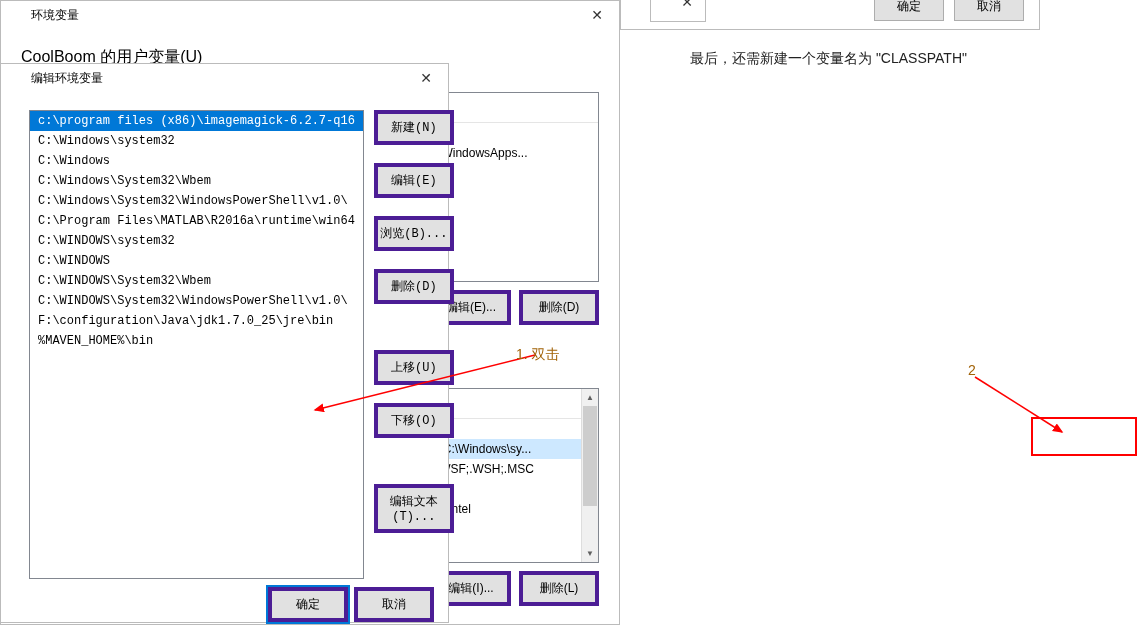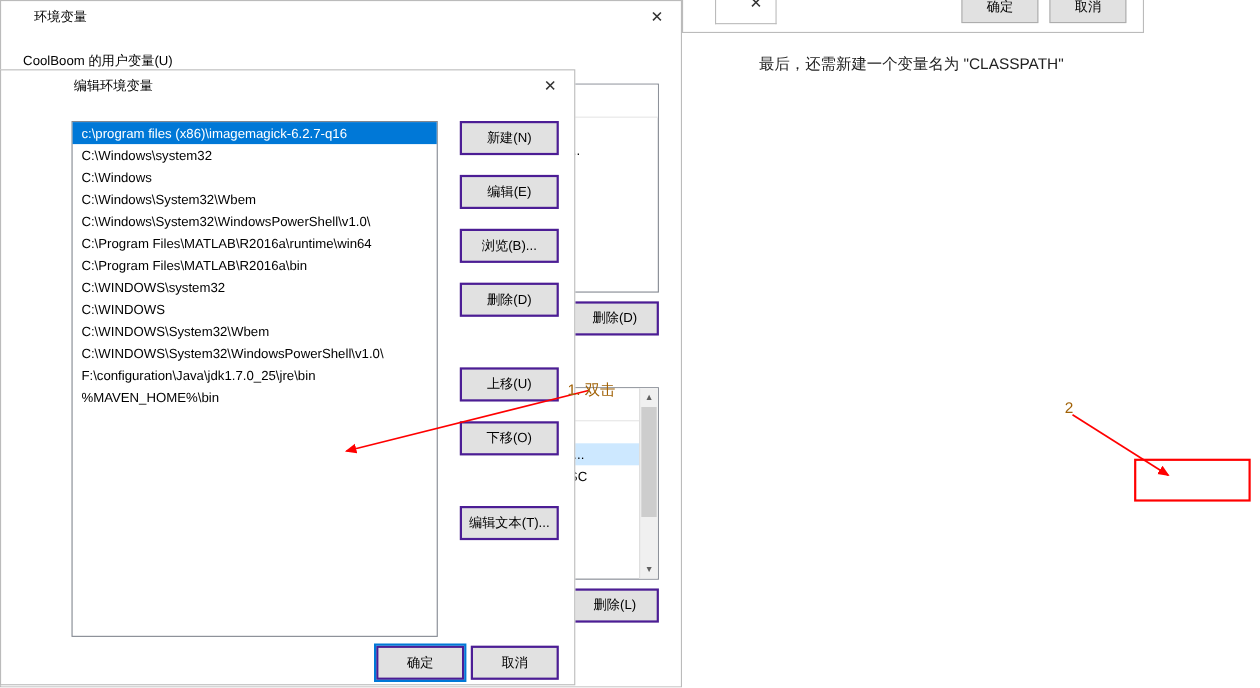--- a/index.html
+++ b/index.html
@@ -6,46 +6,46 @@
   body { font-family: "Microsoft YaHei", "Segoe UI", sans-serif; font-size: 12px; background: #fff; width: 1145px; height: 625px; position: relative; color: #000; }
   
   .window { position: absolute; background: #fff; border: 1px solid #bbb; }
   .titlebar { height: 28px; display: flex; align-items: center; padding: 0 8px; font-size: 12px; margin-left: 22px; }
   .titlebar .spacer { flex: 1; }
   .close-x { font-size: 14px; cursor: pointer; padding: 2px 8px; color: #333; font-family: Arial, sans-serif; }
   
   
   .win-left { left: 0; top: 0; width: 620px; height: 625px; }
   .win-left .body { padding: 18px 20px; }
-  .section-label { font-size: 12px; margin-bottom: 12px; display: block; }
+  .section-label { font-size: 16px; margin-bottom: 24px; display: block; }
   
   .grid { border: 1px solid #828790; background: #fff; }
   .grid .hdr { display: flex; background: #fff; border-bottom: 1px solid #e5e5e5; }
   .grid .hdr > div { padding: 6px 8px; font-size: 12px; }
   .grid .hdr > div:first-child { width: 168px; border-right: 0px solid #e5e5e5; }
   .grid .hdr > div:last-child { flex: 1; }
   .grid .gbody { }
   .grid .row { display: flex; }
   .grid .row > div { padding: 3px 8px; font-size: 12px; white-space: nowrap; overflow: hidden; text-overflow: ellipsis; }
   .grid .row > div:first-child { width: 168px; }
   .grid .row > div:last-child { flex: 1; }
   .grid .row.selected-light { background: #cde8ff; }
   
   .user-grid { height: 190px; position: relative; }
   .user-grid .gbody { height: 160px; overflow: hidden; }
   
   .sys-grid { height: 175px; position: relative; }
   .sys-grid .gbody { height: 145px; overflow-y: auto; }
   
   .btnrow { display: flex; justify-content: flex-end; gap: 8px; margin-top: 8px; margin-bottom: 18px; }
-  .btn { background: #e1e1e1; border: 2px solid #4c1d95; padding: 5px 0; min-width: 80px; text-align: center; font-size: 12px; cursor: pointer; }
-  
-  
-  .win-right { left: 620; top: 63px; width: 523px; height: 560px; padding-left: 36px; }
-  .win-right .body { padding: 18px 14px 8px 28px; display: flex; gap: 20px; height: 495px; }
+  .btn { background: #e1e1e1; border: 4px solid #4c1d95; padding: 5px 0; min-width: 80px; text-align: center; font-size: 12px; cursor: pointer; }
+  
+  
+  .win-right { left: 620; top: 63px; width: 449px; height: 560px; }
+  .win-right .body { padding: 18px 14px 8px 28px; display: flex; gap: 10px; height: 495px; font-family: Liberation Mono, monospace; }
   .path-list { border: 1px solid #828790; flex: 1; position: relative; }
   .path-item { padding: 3px 8px; font-size: 12px; white-space: nowrap; overflow: hidden; text-overflow: ellipsis; cursor: default; }
   .path-item.selected { background: #0078d7; color: #fff; }
   .side-btns { display: flex; flex-direction: column; gap: 8px; width: 90px; }
   .side-btns .gap { height: 30px; }
   .side-btns .gap2 { height: 2px; }
   .footer-btns { display: flex; justify-content: flex-end; gap: 6px; padding: 0 14px 12px 0; }
   .btn.ok { outline: 2px solid #0078d7; }
   
   
@@ -169,21 +169,20 @@
     <span class="close-x">✕</span>
   </div>
   <div class="body">
     <div class="path-list" id="path-list">
         <div class="path-item selected">c:\program files (x86)\imagemagick-6.2.7-q16</div>
         <div class="path-item">C:\Windows\system32</div>
         <div class="path-item">C:\Windows</div>
         <div class="path-item">C:\Windows\System32\Wbem</div>
         <div class="path-item">C:\Windows\System32\WindowsPowerShell\v1.0\</div>
         <div class="path-item">C:\Program Files\MATLAB\R2016a\runtime\win64</div>
-        <div class="path-item">C:\Program Files\MATLAB\R2016a\bin</div>
         <div class="path-item">C:\WINDOWS\system32</div>
         <div class="path-item">C:\WINDOWS</div>
         <div class="path-item">C:\WINDOWS\System32\Wbem</div>
         <div class="path-item">C:\WINDOWS\System32\WindowsPowerShell\v1.0\</div>
         <div class="path-item">F:\configuration\Java\jdk1.7.0_25\jre\bin</div>
         <div class="path-item">%MAVEN_HOME%\bin</div>
       </div>
     <div class="side-btns">
       <div class="btn">新建(N)</div>
       <div class="gap2"></div>

